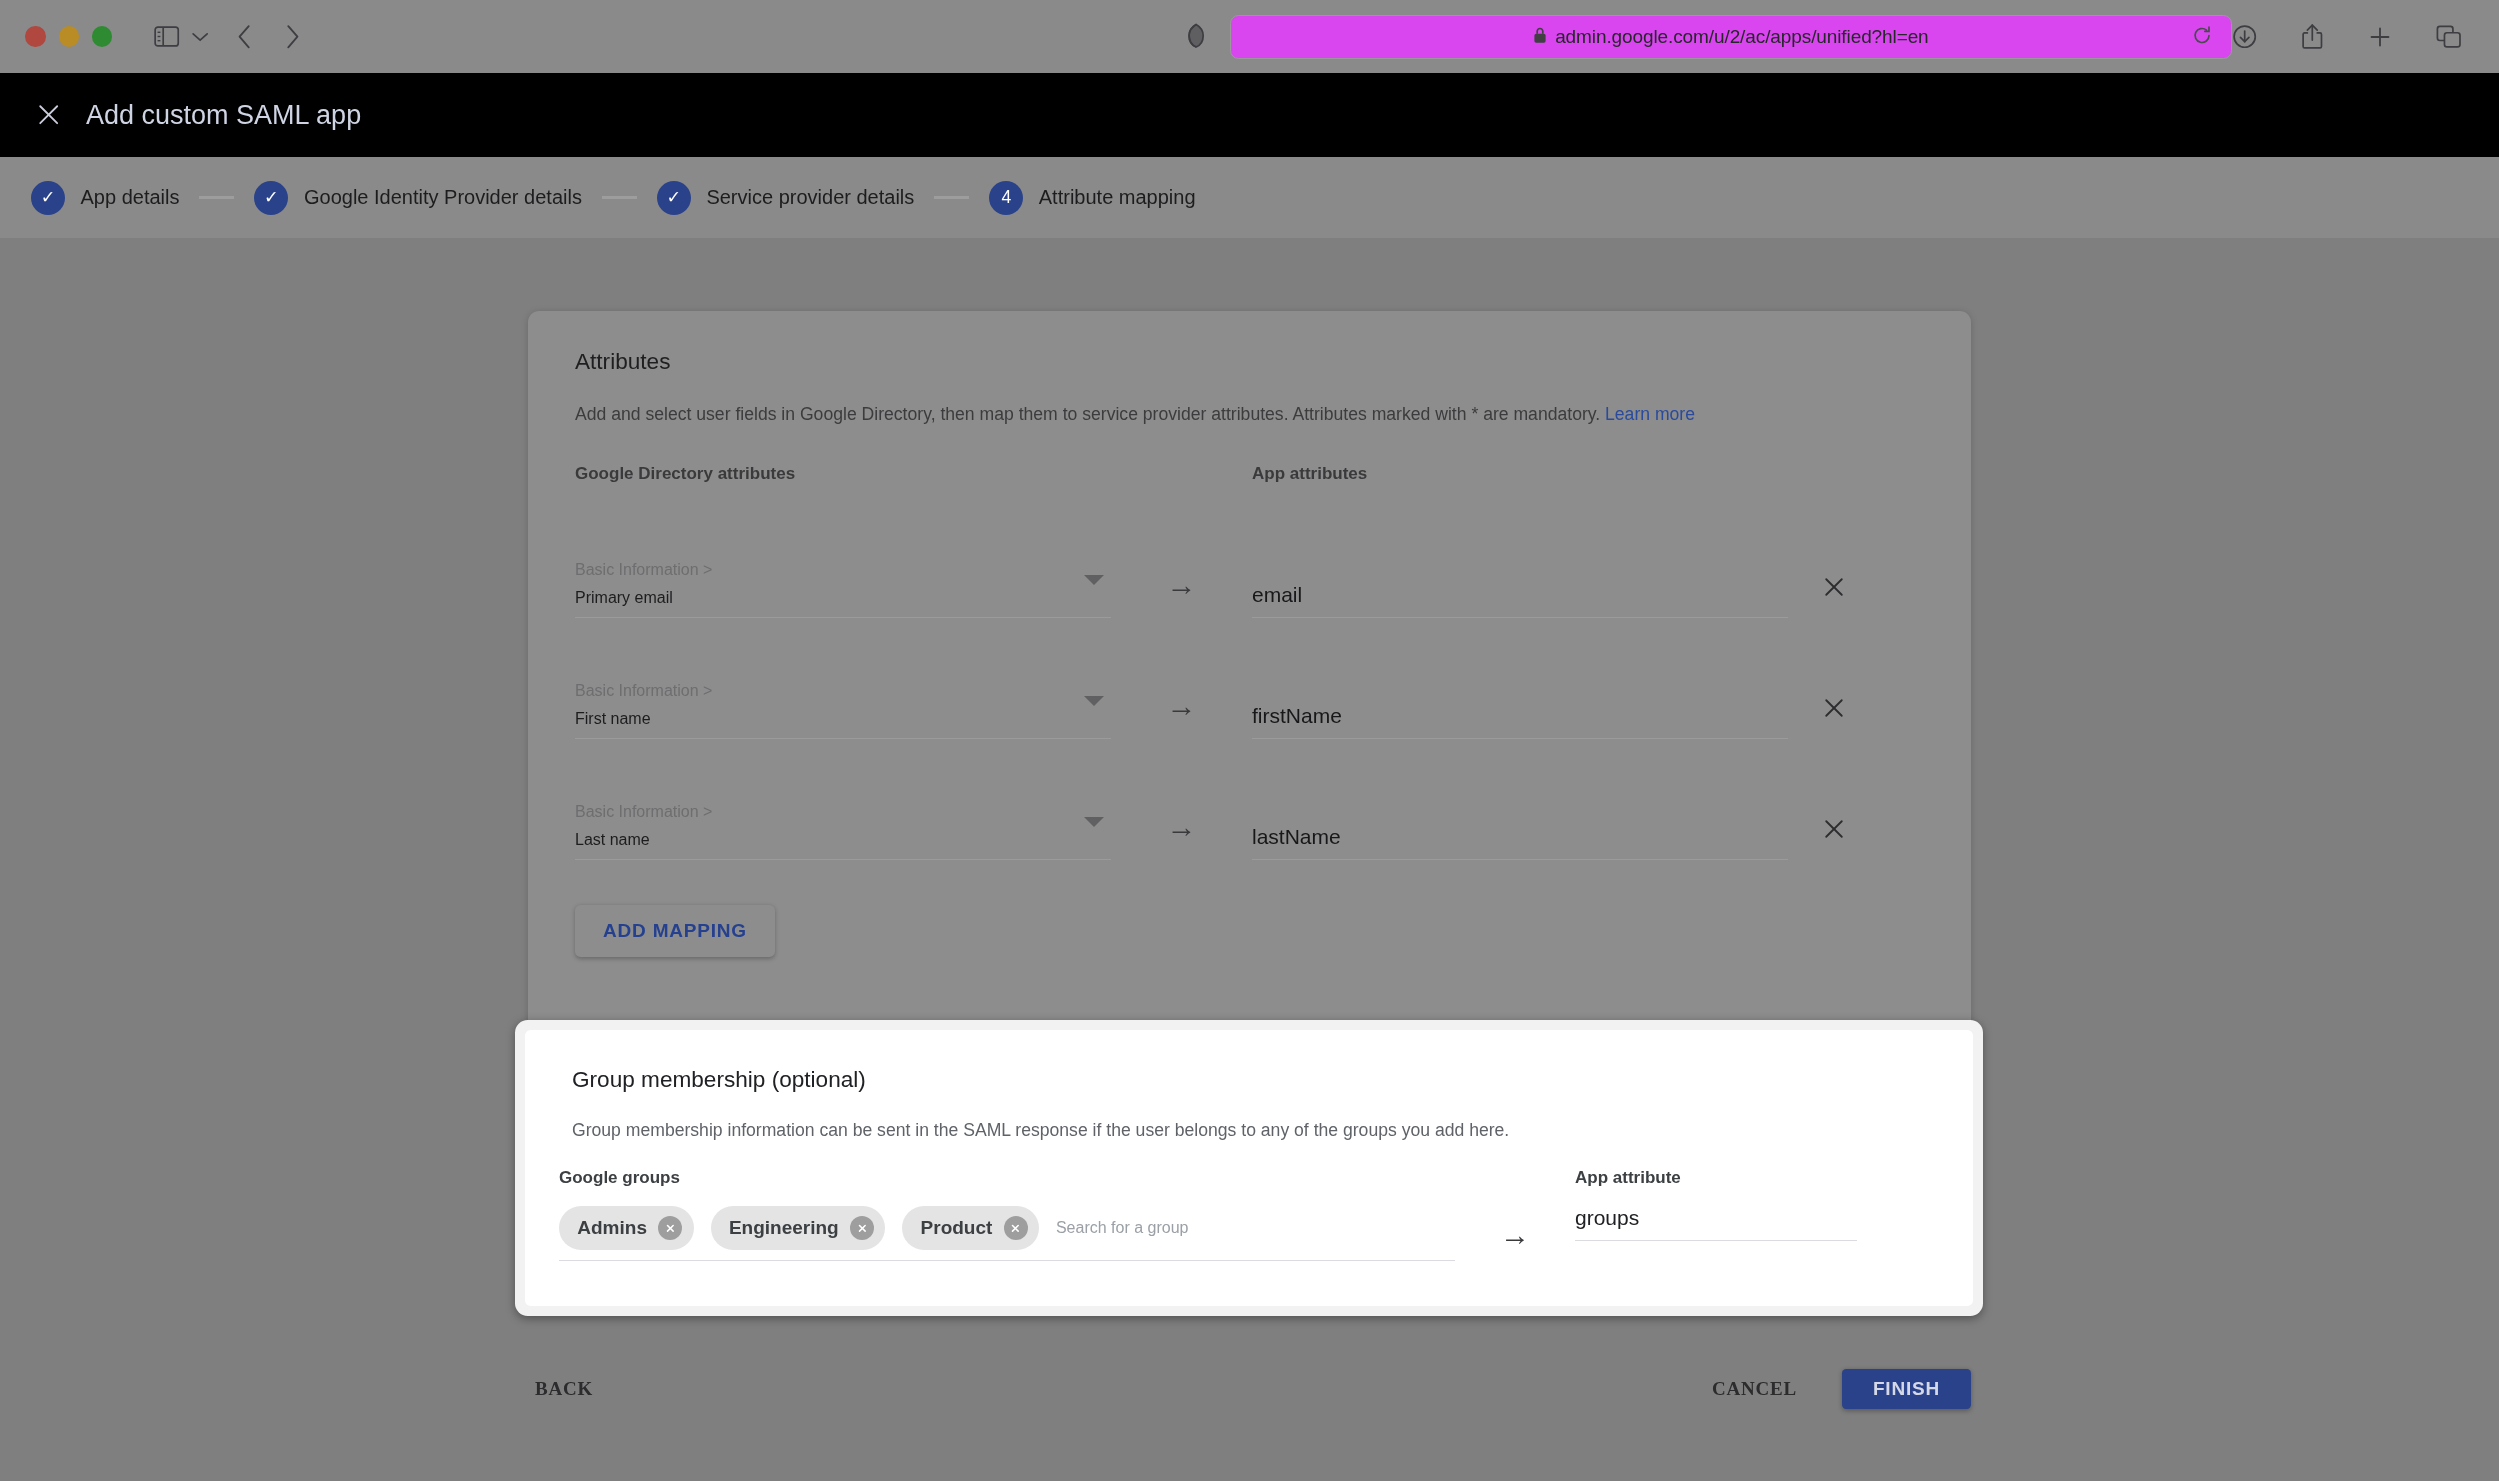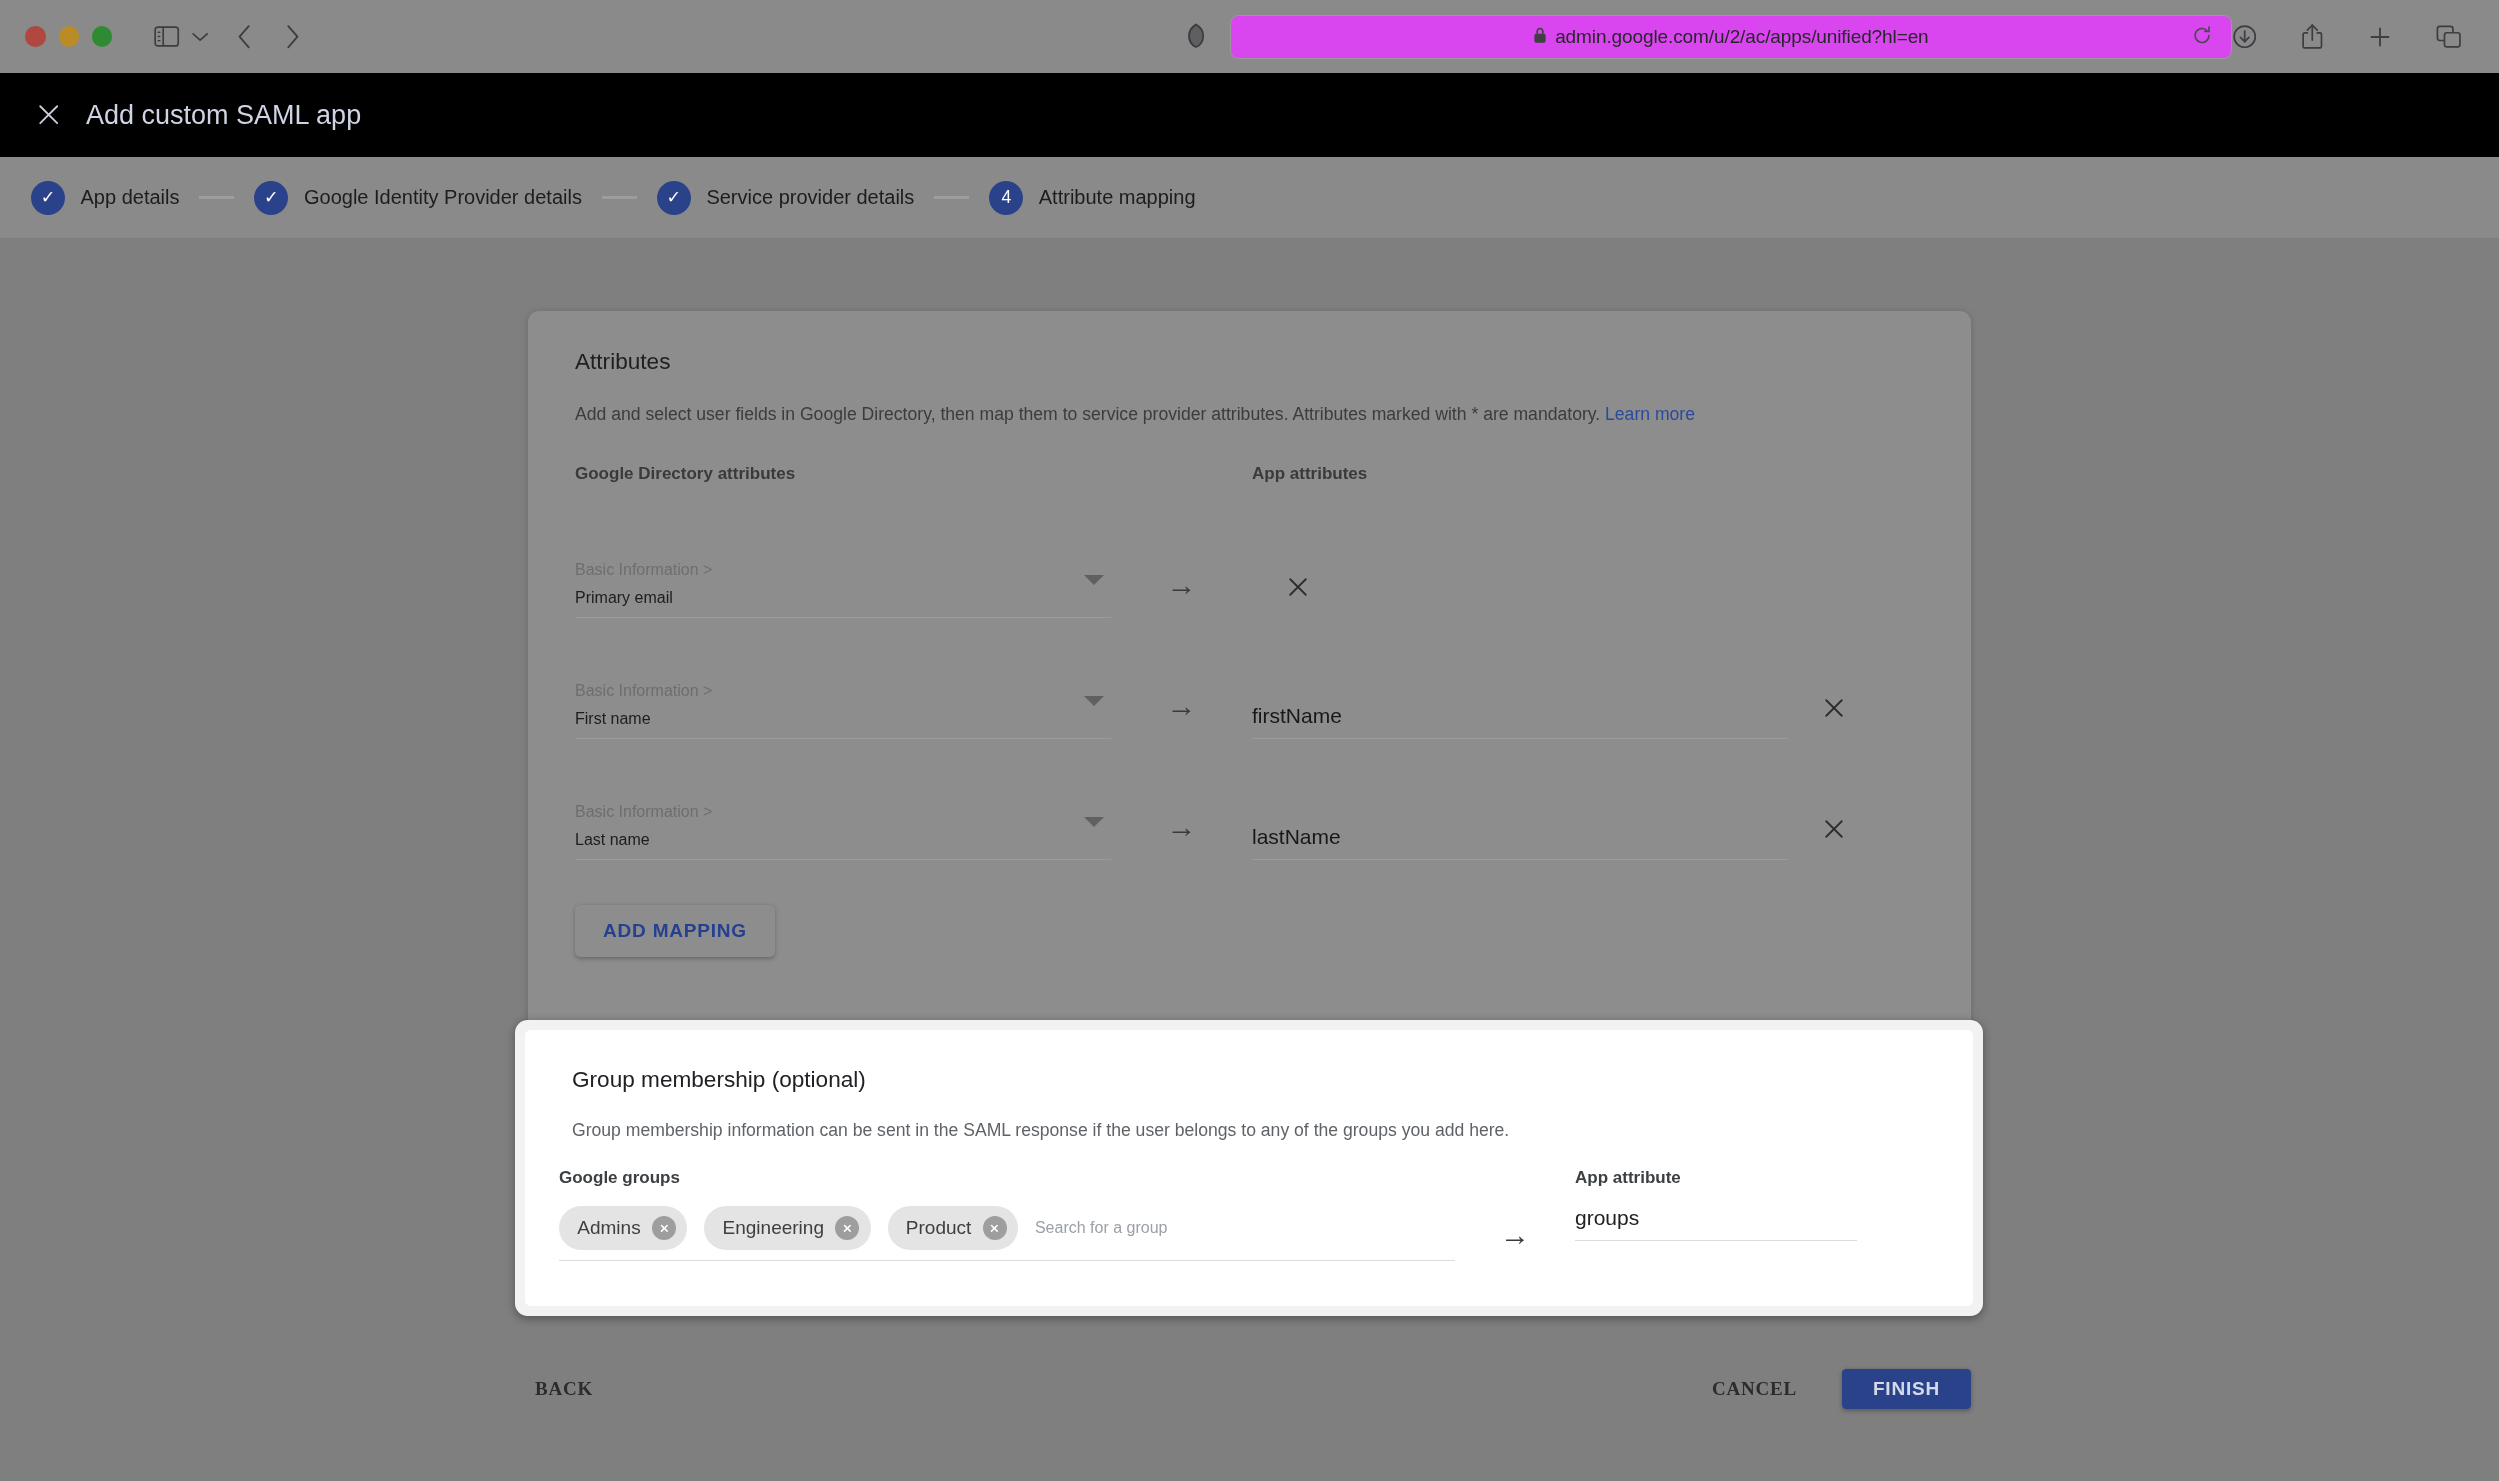--- a/index.html
+++ b/index.html
@@ -200,21 +200,21 @@
     display: flex; align-items: center;
     border-bottom: 1.4px solid #dadce0;
     padding-bottom: 10px;
   }
   .chip {
     display: inline-flex; align-items: center;
     height: 44px; padding: 0 11.3px 0 18.3px;
     background: #e4e4e4; border-radius: 22px;
     margin-right: 17px;
   }
-  .chip-label { font-size: 19px; color: #3c4043; }
+  .chip-label { font-size: 19px; color: #3c4043; font-weight: bold; }
   .chip-remove {
     margin-left: 11.3px;
     width: 24px; height: 24px; border-radius: 50%;
     background: #9e9e9e;
     display: flex; align-items: center; justify-content: center;
     cursor: pointer;
   }
   .group-search {
     flex: 1; border: none; outline: none; background: transparent;
     font-family: Liberation Sans, sans-serif;
@@ -400,20 +400,23 @@
     <div class="mapping-rows">
 
       <div class="map-row">
         <div class="select-field">
           <div class="select-sublabel">Basic Information &gt;</div>
           <div class="select-value">Primary email</div>
           <div class="select-arrow"></div>
         </div>
         <div class="arrow-cell">
           <span class="arrow-glyph">→</span>
+        </div>
+        <div class="text-field">
+          <div class="text-value">email</div>
         </div>
         <div class="remove-cell">
           <span class="remove-x">
             <svg width="24" height="24" viewBox="0 0 34 34" fill="none" stroke="currentColor" stroke-width="2.6" stroke-linecap="round">
               <line x1="6" y1="6" x2="28" y2="28"></line>
                 <line x1="28" y1="6" x2="6" y2="28"></line>
             </svg>
           </span>
         </div>
       </div>

